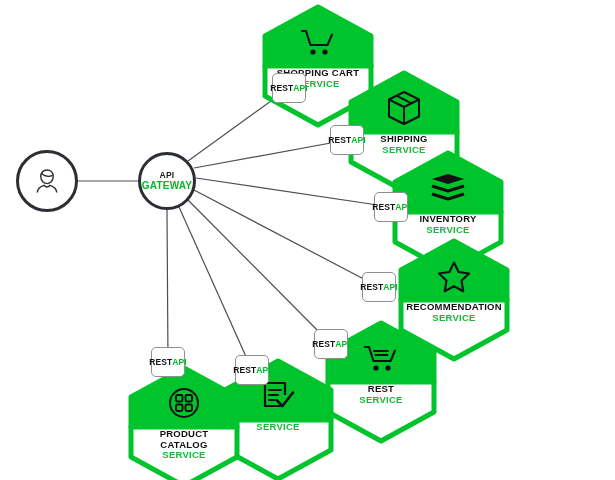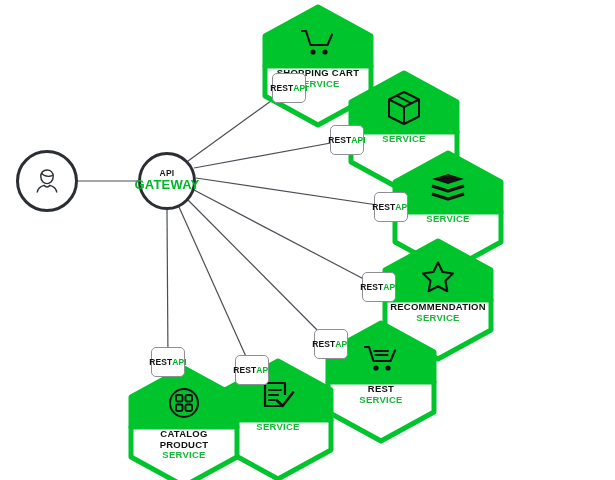--- a/index.html
+++ b/index.html
@@ -36,21 +36,21 @@
     justify-content: center;
   }
   .circle-node .line1 {
     font-size: 8.5px;
     font-weight: bold;
     color: #1c1c1c;
     letter-spacing: .3px;
     line-height: 1.1;
   }
   .circle-node .line2 {
-    font-size: 13px;
+    font-size: 10px;
     font-weight: bold;
     color: #00b828;
     letter-spacing: .2px;
     line-height: 1.15;
   }
   .actor-glyph { width: 34px; height: 34px; display:block; }
 
   
   .hex-node {
     position: absolute;
@@ -182,40 +182,42 @@
       <path d="M3 62 L109 62 L109 92 L56 121 L3 92 Z" fill="#ffffff" stroke="#00c42c" stroke-width="5" stroke-linejoin="round"></path>
     </svg>
         <div class="hex-icon">
       <svg width="34" height="36" viewBox="0 0 34 36">
         <path d="M17 2 32 9.5v17L17 34 2 26.5v-17z" fill="none" stroke="#111" stroke-width="2" stroke-linejoin="round"></path>
         <path d="M2 9.5 17 17l15-7.5M17 17v17" fill="none" stroke="#111" stroke-width="2" stroke-linejoin="round"></path>
         <path d="M9.5 5.7 24.5 13.3" fill="none" stroke="#111" stroke-width="2" stroke-linejoin="round"></path>
       </svg>
         </div>
         <div class="hex-label">
+          <span class="nm">SHIPPING</span>
           <span class="sv">SERVICE</span>
         </div>
       </div>
       <div class="hex-node" style="left: 392px; top: 150px;">
         <svg class="hex-svg" viewBox="0 0 112 124" xmlns="http://www.w3.org/2000/svg">
       <path d="M56 3 L109 32 L109 62 L3 62 L3 32 Z" fill="#00c42c" stroke="#00c42c" stroke-width="5" stroke-linejoin="round"></path>
       <path d="M3 62 L109 62 L109 92 L56 121 L3 92 Z" fill="#ffffff" stroke="#00c42c" stroke-width="5" stroke-linejoin="round"></path>
     </svg>
         <div class="hex-icon">
       <svg width="36" height="30" viewBox="0 0 36 30">
         <path d="M18 1 34 6 18 11 2 6z" fill="#111"></path>
         <path d="M2 13 18 18l16-5" fill="none" stroke="#111" stroke-width="3.4" stroke-linejoin="round"></path>
         <path d="M2 21 18 26l16-5" fill="none" stroke="#111" stroke-width="3.4" stroke-linejoin="round"></path>
       </svg>
         </div>
         <div class="hex-label">
-          <span class="sv">SERVICE</span>
-        </div>
-      </div>
-      <div class="hex-node" style="left: 382px; top: 238px;">
+          <span class="nm">INVENTORY</span>
+          <span class="sv">SERVICE</span>
+        </div>
+      </div>
+      <div class="hex-node" style="left: 398px; top: 238px;">
         <svg class="hex-svg" viewBox="0 0 112 124" xmlns="http://www.w3.org/2000/svg">
       <path d="M56 3 L109 32 L109 62 L3 62 L3 32 Z" fill="#00c42c" stroke="#00c42c" stroke-width="5" stroke-linejoin="round"></path>
       <path d="M3 62 L109 62 L109 92 L56 121 L3 92 Z" fill="#ffffff" stroke="#00c42c" stroke-width="5" stroke-linejoin="round"></path>
     </svg>
         <div class="hex-icon">
       <svg width="34" height="33" viewBox="0 0 34 33">
         <path d="M17 2.5 21.6 12l10.4 1.5-7.5 7.3 1.8 10.4L17 26.3 7.7 31.2l1.8-10.4L2 13.5 12.4 12z" fill="none" stroke="#111" stroke-width="2.1" stroke-linejoin="round"></path>
       </svg>
         </div>
         <div class="hex-label">
@@ -266,22 +268,22 @@
         <div class="hex-icon">
       <svg width="32" height="32" viewBox="0 0 32 32">
         <circle cx="16" cy="16" r="14" fill="none" stroke="#111" stroke-width="2"></circle>
         <rect x="8" y="8" width="6.5" height="6.5" rx="1.4" fill="none" stroke="#111" stroke-width="2"></rect>
         <rect x="17.5" y="8" width="6.5" height="6.5" rx="1.4" fill="none" stroke="#111" stroke-width="2"></rect>
         <rect x="8" y="17.5" width="6.5" height="6.5" rx="1.4" fill="none" stroke="#111" stroke-width="2"></rect>
         <rect x="17.5" y="17.5" width="6.5" height="6.5" rx="1.4" fill="none" stroke="#111" stroke-width="2"></rect>
       </svg>
         </div>
         <div class="hex-label">
+          <span class="nm">PRODUCT</span>
           <span class="nm">CATALOG</span>
-          <span class="nm">PRODUCT</span>
           <span class="sv">SERVICE</span>
         </div>
       </div>
     </div>
 
 <div class="api-badge" style="left: 272px; top: 73px;">
       <span class="b1">REST</span>
       <span class="b2">API</span>
     </div>
     <div class="api-badge" style="left: 330px; top: 125px;">

